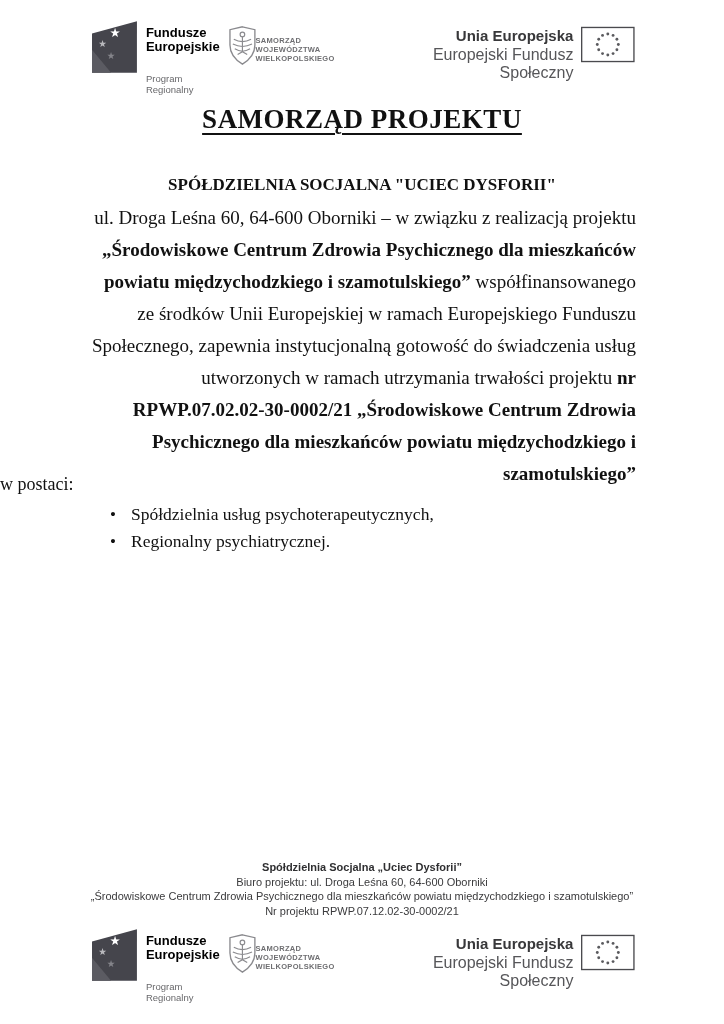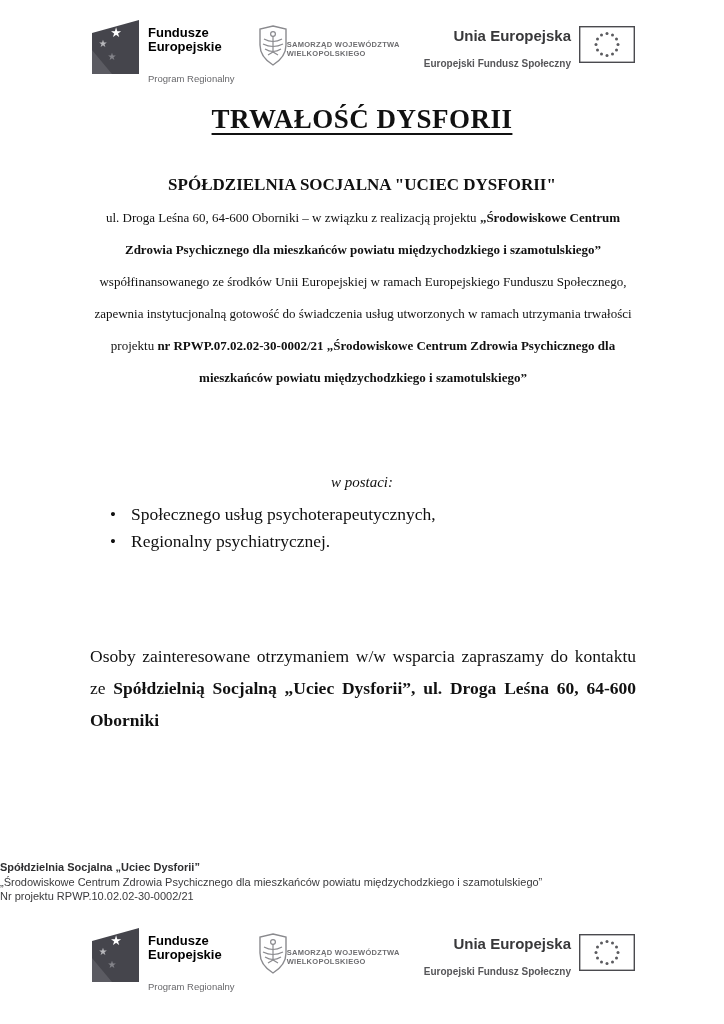--- a/index.html
+++ b/index.html
@@ -26,59 +26,59 @@
   .fe-name{font-weight:bold;font-size:13px;line-height:14px;color:#000000;}
   .fe-sub{font-size:9.5px;color:#68686b;margin-top:19px;}
 
   .logo-sam{display:flex;align-items:center;padding-top:5px;}
   .sam-text{padding-top:7px;font-size:7.5px;line-height:9px;letter-spacing:.3px;
     color:#6e6e71;font-weight:bold;}
 
   .logo-eu{display:flex;gap:8px;align-items:flex-start;padding-top:6px;}
   .eu-text{text-align:right;padding-top:2px;}
   .eu-name{font-weight:bold;font-size:15px;line-height:16px;color:#38383a;}
-  .eu-sub{font-size:10px;color:#565659;margin-top:14px;font-weight:bold;}
+  .eu-sub{font-size:16px;color:#565659;margin-top:2px;}
 
   
   .doc-title{
     position:absolute;top:104px;left:0;width:100%;
     text-align:center;font-size:27px;font-weight:bold;letter-spacing:.5px;
     text-decoration:underline;text-decoration-thickness:2px;text-underline-offset:5px;
     color:#111;
   }
   .doc-subtitle{
     position:absolute;top:175px;left:0;width:100%;
     text-align:center;font-size:17px;font-weight:bold;color:#111;
   }
   .para1{
     position:absolute;top:202px;left:90px;width:546px;
-    font-size:13px;line-height:32px;text-align:center;color:#111;
+    font-size:19px;line-height:32px;text-align:right;color:#111;
   }
   .postaci{
     position:absolute;top:474px;left:0;width:100%;
-    text-align:center;font-size:15px;color:#111;font-style:italic;
+    font-size:18px;color:#111;
   }
   .bullets{
     position:absolute;top:501px;left:108px;width:500px;
     margin:0;padding:0;list-style:none;
     font-size:17.5px;line-height:27px;color:#111;
   }
   .bullets li{padding-left:23px;position:relative;}
   .bullets li::before{
     content:"•";position:absolute;left:2px;top:0;font-size:17px;
   }
   .para2{
     position:absolute;top:640px;left:90px;width:546px;
     font-size:17.5px;line-height:32px;text-align:justify;color:#111;
   }
 
   
   .footer-text{
     position:absolute;top:860px;left:0;width:100%;
-    text-align:left;font-family:"Liberation Sans", sans-serif;
+    text-align:center;font-family:"Liberation Sans", sans-serif;
     font-size:11px;line-height:14.5px;color:#3a3a3c;
   }
   .footer-text .f-bold{font-weight:bold;color:#2f2f31;}
 
   b{font-weight:bold;}
 </style>
 </head>
 <body>
 
 <div class="page">
@@ -132,39 +132,39 @@
             <circle cx="22.5" cy="28" r="1.5"></circle>
           <circle cx="18.5" cy="24" r="1.5"></circle>
             <circle cx="17" cy="18.5" r="1.5"></circle>
           <circle cx="18.5" cy="13" r="1.5"></circle>
             <circle cx="22.5" cy="9" r="1.5"></circle>
         </g>
       </svg>
     </div>
   </div>
 
-  <div class="doc-title">TRWAŁOŚĆ DYSFORII</div>
+  <div class="doc-title">SAMORZĄD PROJEKTU</div>
 
   <div class="doc-subtitle">SPÓŁDZIELNIA SOCJALNA "UCIEC DYSFORII"</div>
 
   <div class="para1"><span>ul. Droga Leśna 60, 64-600 Oborniki – w związku z realizacją projektu </span><b>„Środowiskowe Centrum Zdrowia Psychicznego dla mieszkańców powiatu międzychodzkiego i szamotulskiego”</b><span> współfinansowanego ze środków Unii Europejskiej w ramach Europejskiego Funduszu Społecznego, zapewnia instytucjonalną gotowość do świadczenia usług utworzonych w ramach utrzymania trwałości projektu </span><b>nr RPWP.07.02.02-30-0002/21 „Środowiskowe Centrum Zdrowia Psychicznego dla mieszkańców powiatu międzychodzkiego i szamotulskiego”</b></div>
 
   <div class="postaci">w postaci:</div>
 
   <ul class="bullets">
-    <li>Społecznego usług psychoterapeutycznych,</li>
+    <li>Spółdzielnia usług psychoterapeutycznych,</li>
     <li>Regionalny psychiatrycznej.</li>
   </ul>
 
-  <div class="para2"><span>Osoby zainteresowane otrzymaniem w/w wsparcia zapraszamy do kontaktu ze </span><b>Spółdzielnią Socjalną „Uciec Dysforii”, ul. Droga Leśna 60, 64-600 Oborniki</b></div>
 
   <div class="footer-text">
     <div class="f-bold">Spółdzielnia Socjalna „Uciec Dysforii”</div>
+    <div>Biuro projektu: ul. Droga Leśna 60, 64-600 Oborniki</div>
     <div>„Środowiskowe Centrum Zdrowia Psychicznego dla mieszkańców powiatu międzychodzkiego i szamotulskiego”</div>
-    <div>Nr projektu RPWP.10.02.02-30-0002/21</div>
+    <div>Nr projektu RPWP.07.12.02-30-0002/21</div>
   </div>
 
   <div class="logos-row footerlogos">
 
     <div class="logo-fe">
       <svg width="47" height="54" viewBox="0 0 47 54">
         <polygon points="0,13 47,0 47,54 0,54" fill="#45454c"></polygon>
         <polygon points="0,54 0,30 20,54" fill="#5b5b62"></polygon>
         <text x="24" y="17" font-size="13" fill="#ffffff" text-anchor="middle">★</text>
         <text x="11" y="27" font-size="10" fill="#b8b8bc" text-anchor="middle">★</text>

